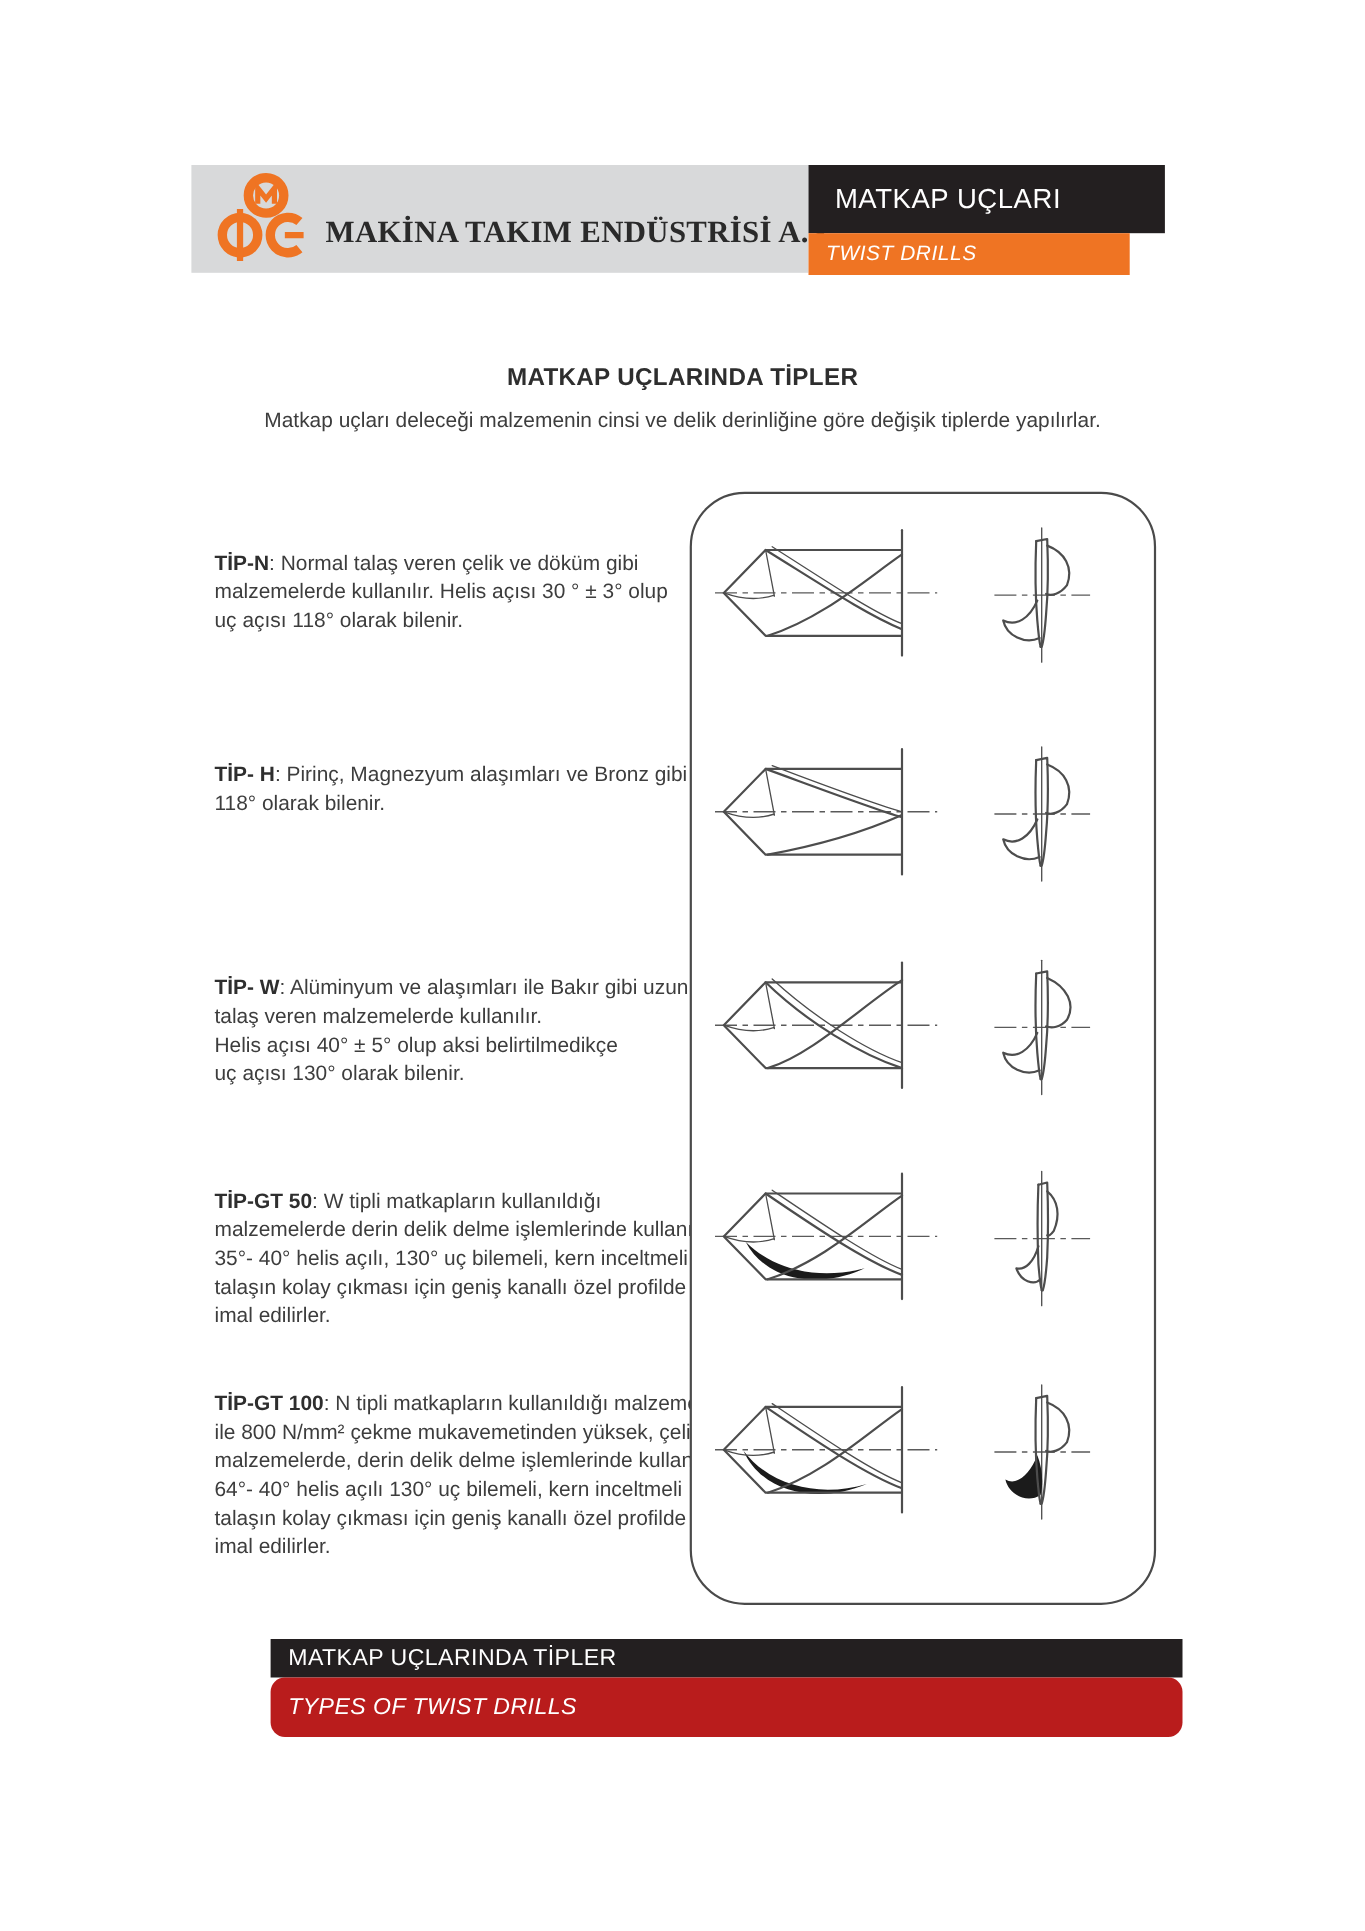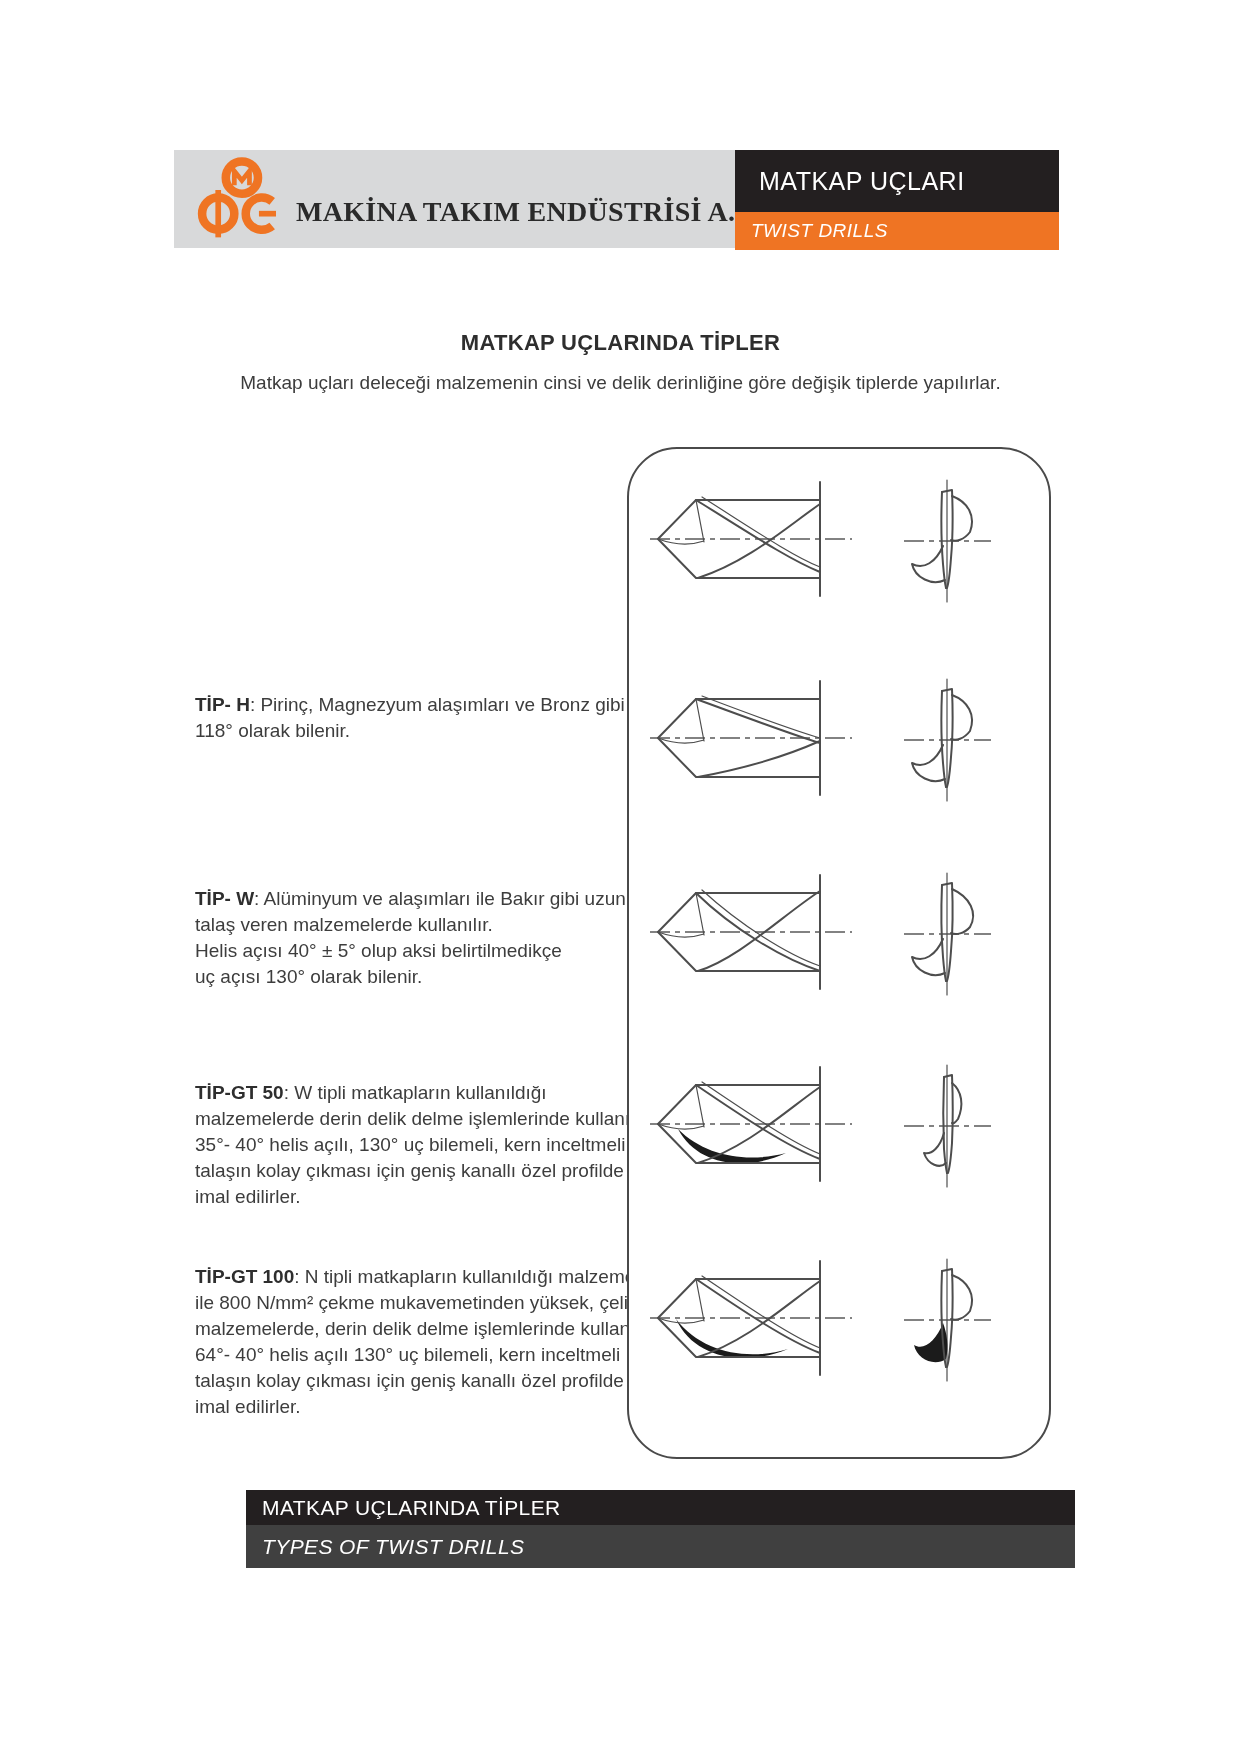--- a/index.html
+++ b/index.html
@@ -21,21 +21,21 @@
     font-family:"Liberation Serif", serif;font-weight:700;
     font-size:28px;color:#2a2a2a;letter-spacing:.3px;
     margin-left:8px;margin-top:26px;white-space:nowrap;
   }
   .hdr-black{
     position:absolute;left:735px;top:150px;width:324px;height:62px;
     background:#231f20;display:flex;align-items:center;
   }
   .hdr-black span{color:#ffffff;font-size:25px;letter-spacing:.5px;padding-left:24px;}
   .hdr-orange{
-    position:absolute;left:735px;top:212px;width:324px;height:38px;
+    position:absolute;left:735px;top:212px;width:292px;height:38px;
     background:#ef7423;display:flex;align-items:center;
   }
   .hdr-orange span{color:#ffffff;font-size:19px;font-style:italic;padding-left:16px;letter-spacing:.5px;}
   
   .intro-title{
     position:absolute;left:0;top:330px;width:1241px;text-align:center;
     font-size:22px;font-weight:700;color:#2e2e2e;letter-spacing:.3px;
   }
   .intro-sub{
     position:absolute;left:0;top:372px;width:1241px;text-align:center;
@@ -56,22 +56,22 @@
   svg .thin{fill:none;stroke:#4d4d4d;stroke-width:1.2;stroke-linecap:round;}
   svg .cl{fill:none;stroke:#5a5a5a;stroke-width:1.3;stroke-dasharray:20 5 5 5;}
   svg .blk{fill:#1b1b1b;stroke:none;}
   
   .foot-black{
     position:absolute;left:246px;top:1490px;width:829px;height:35px;
     background:#231f20;display:flex;align-items:center;
   }
   .foot-black span{color:#ffffff;font-size:21px;padding-left:16px;letter-spacing:.4px;}
   .foot-orange{
-    position:absolute;left:246px;top:1525px;width:829px;height:43px;
-    background:#404040;display:flex;align-items:center;
+    position:absolute;left:246px;top:1525px;width:829px;height:54px;
+    background:#b91c1c;display:flex;align-items:center;border-radius:13px;
   }
   .foot-orange span{color:#ffffff;font-size:21px;font-style:italic;padding-left:16px;letter-spacing:.4px;}
 </style>
 </head>
 <body>
 
 <div class="page">
 
   <div class="hdr-left">
     <div class="logo-wrap">
@@ -92,20 +92,25 @@
   <div class="hdr-black">
     <span>MATKAP UÇLARI</span>
   </div>
   <div class="hdr-orange">
     <span>TWIST DRILLS</span>
   </div>
 
   <div class="intro-title">MATKAP UÇLARINDA TİPLER</div>
   <div class="intro-sub">Matkap uçları deleceği malzemenin cinsi ve delik derinliğine göre değişik tiplerde yapılırlar.</div>
 
+  <div class="type-block" style="top:500px">
+    <div class="tline"><b>TİP-N</b><span>: Normal talaş veren çelik ve döküm gibi</span></div>
+    <div class="tline">malzemelerde kullanılır. Helis açısı 30 ° ± 3° olup</div>
+    <div class="tline">uç açısı 118° olarak bilenir.</div>
+  </div>
 
   <div class="type-block" style="top:692px">
     <div class="tline"><b>TİP- H</b><span>: Pirinç, Magnezyum alaşımları ve Bronz gibi</span></div>
     <div class="tline">118° olarak bilenir.</div>
   </div>
 
   <div class="type-block" style="top:886px">
     <div class="tline"><b>TİP- W</b><span>: Alüminyum ve alaşımları ile Bakır gibi uzun</span></div>
     <div class="tline">talaş veren malzemelerde kullanılır.</div>
     <div class="tline">Helis açısı 40° ± 5° olup aksi belirtilmedikçe</div>

